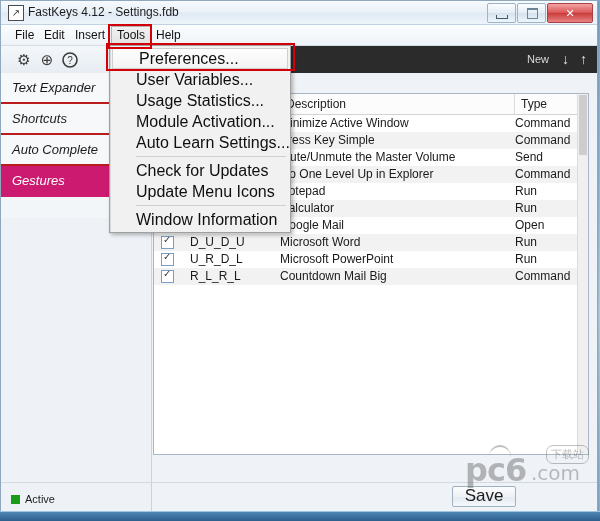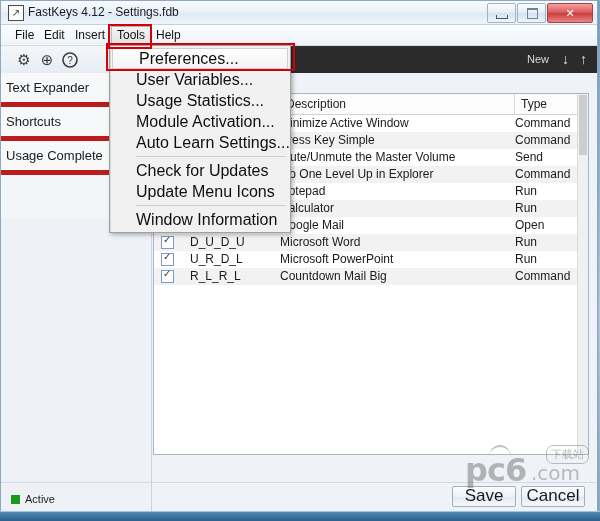--- a/index.html
+++ b/index.html
@@ -96,22 +96,22 @@
     position:absolute;left:0;top:72px;right:0;bottom:0;
     background:#eff3f7;
   }
   
   #sidebar{
     position:absolute;left:0;top:0;width:150px;bottom:0;
     background:#f3f6f9;border-right:1px solid #c9d4de;
   }
   .sb-item{
     position:relative;height:29px;line-height:29px;
-    padding-left:5px;font-size:13px;color:#1a1a1a;
-    border-bottom:5px solid #b91c1c;background:#f6f8fa;cursor:pointer;
+    padding-left:11px;font-size:13px;color:#1a1a1a;
+    border-bottom:2px solid #b91c1c;background:#f6f8fa;cursor:pointer;font-style:italic;
   }
   .sb-item.active{background:#cc1a70;color:#fff;border-bottom-color:#cc1a70;}
   #sb-rest{position:absolute;left:0;right:0;top:145px;bottom:0;background:#eef2f6;}
   
   #table{
     position:absolute;left:152px;top:20px;right:8px;bottom:58px;
     background:#fff;border:1px solid #a9b7c4;overflow:hidden;
   }
   .th-row{
     position:relative;height:20px;background:#fcfcfc;border-bottom:1px solid #d3d3d3;
@@ -256,21 +256,22 @@
     <div class="newlbl">New</div>
     <div class="arw" style="right:28px">↓</div>
     <div class="arw" style="right:10px">↑</div>
   </div>
 
   <div id="bodyarea">
 
     <div id="sidebar">
       <div class="sb-item">Text Expander</div>
       <div class="sb-item">Shortcuts</div>
-      <div class="sb-item">Usage Complete</div>
+      <div class="sb-item">Auto Complete</div>
+      <div class="sb-item active">Gestures</div>
       <div id="sb-rest"></div>
     </div>
 
     <div id="table">
       <div class="th-row">
         <div class="th" style="left:0;width:36px"></div>
         <div class="th" style="left:36px;width:90px">Gesture</div>
         <div class="th" style="left:126px;width:235px">Description</div>
         <div class="th" style="left:361px;right:10px">Type</div>
       </div>
@@ -339,21 +340,20 @@
       <div id="tbl-scroll">
           <div class="thumb"></div>
         </div>
     </div>
 
     <div id="statusline"></div>
     <div id="status">
       <span class="dot" style="background: rgb(26, 155, 26);"></span><span>Active</span>
     </div>
     <div class="btm-btn" id="btn-save">Save</div>
-    <div class="btm-btn" id="btn-cancel">Cancel</div>
 
     <div id="wm">
       <span class="ray"></span>
       <span class="pc6">pc6</span>
       <span class="com">.com</span>
       <span class="cn">下载站</span>
     </div>
   </div>
 
   <div id="dropdown">

